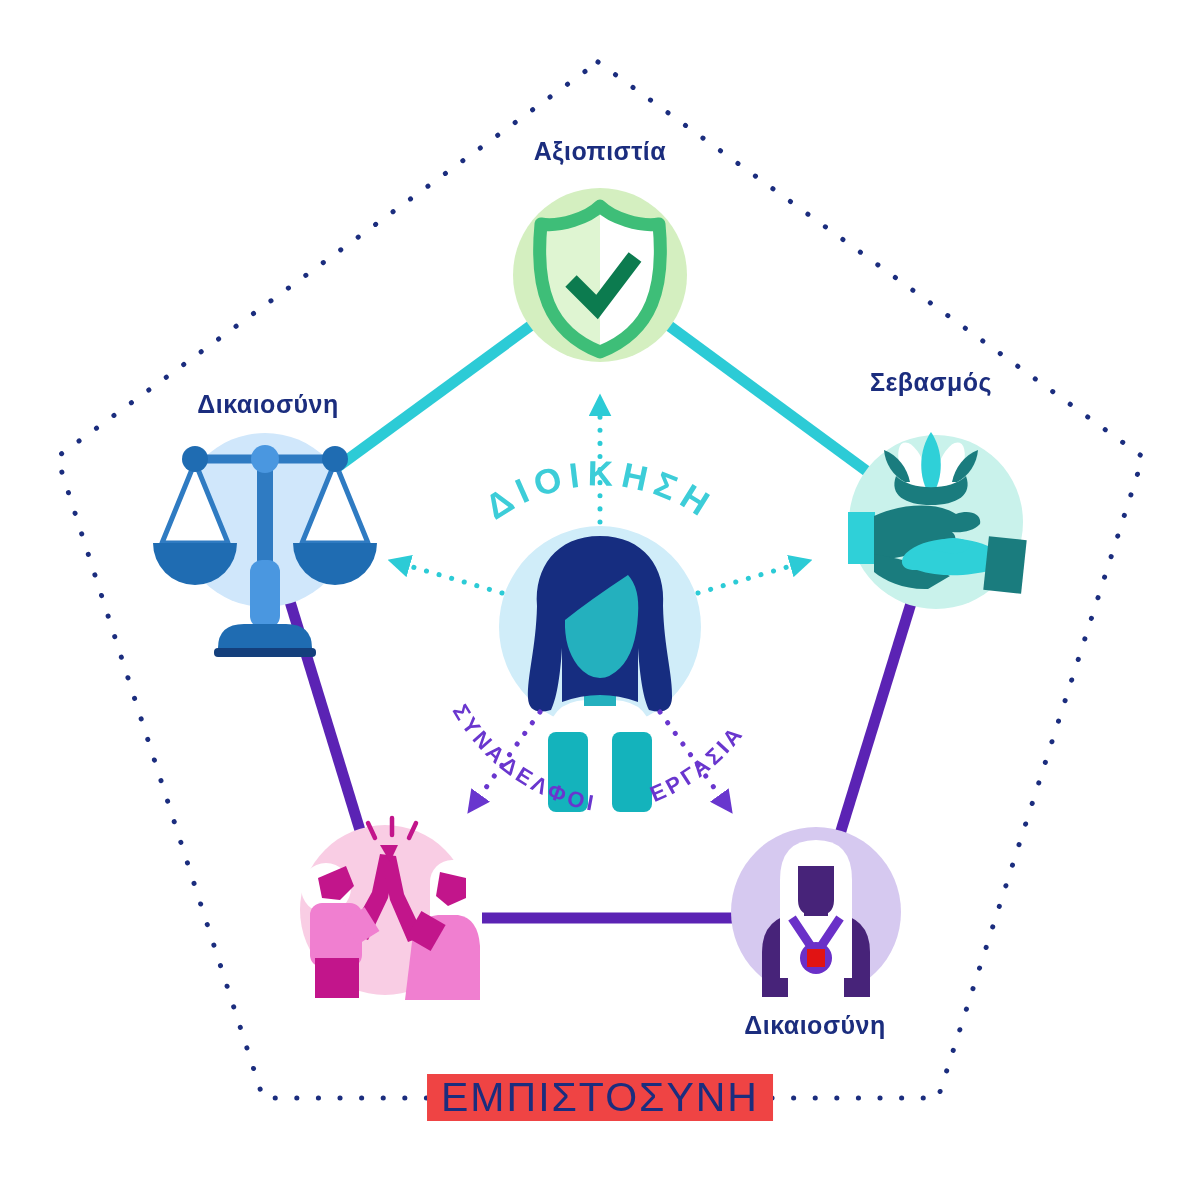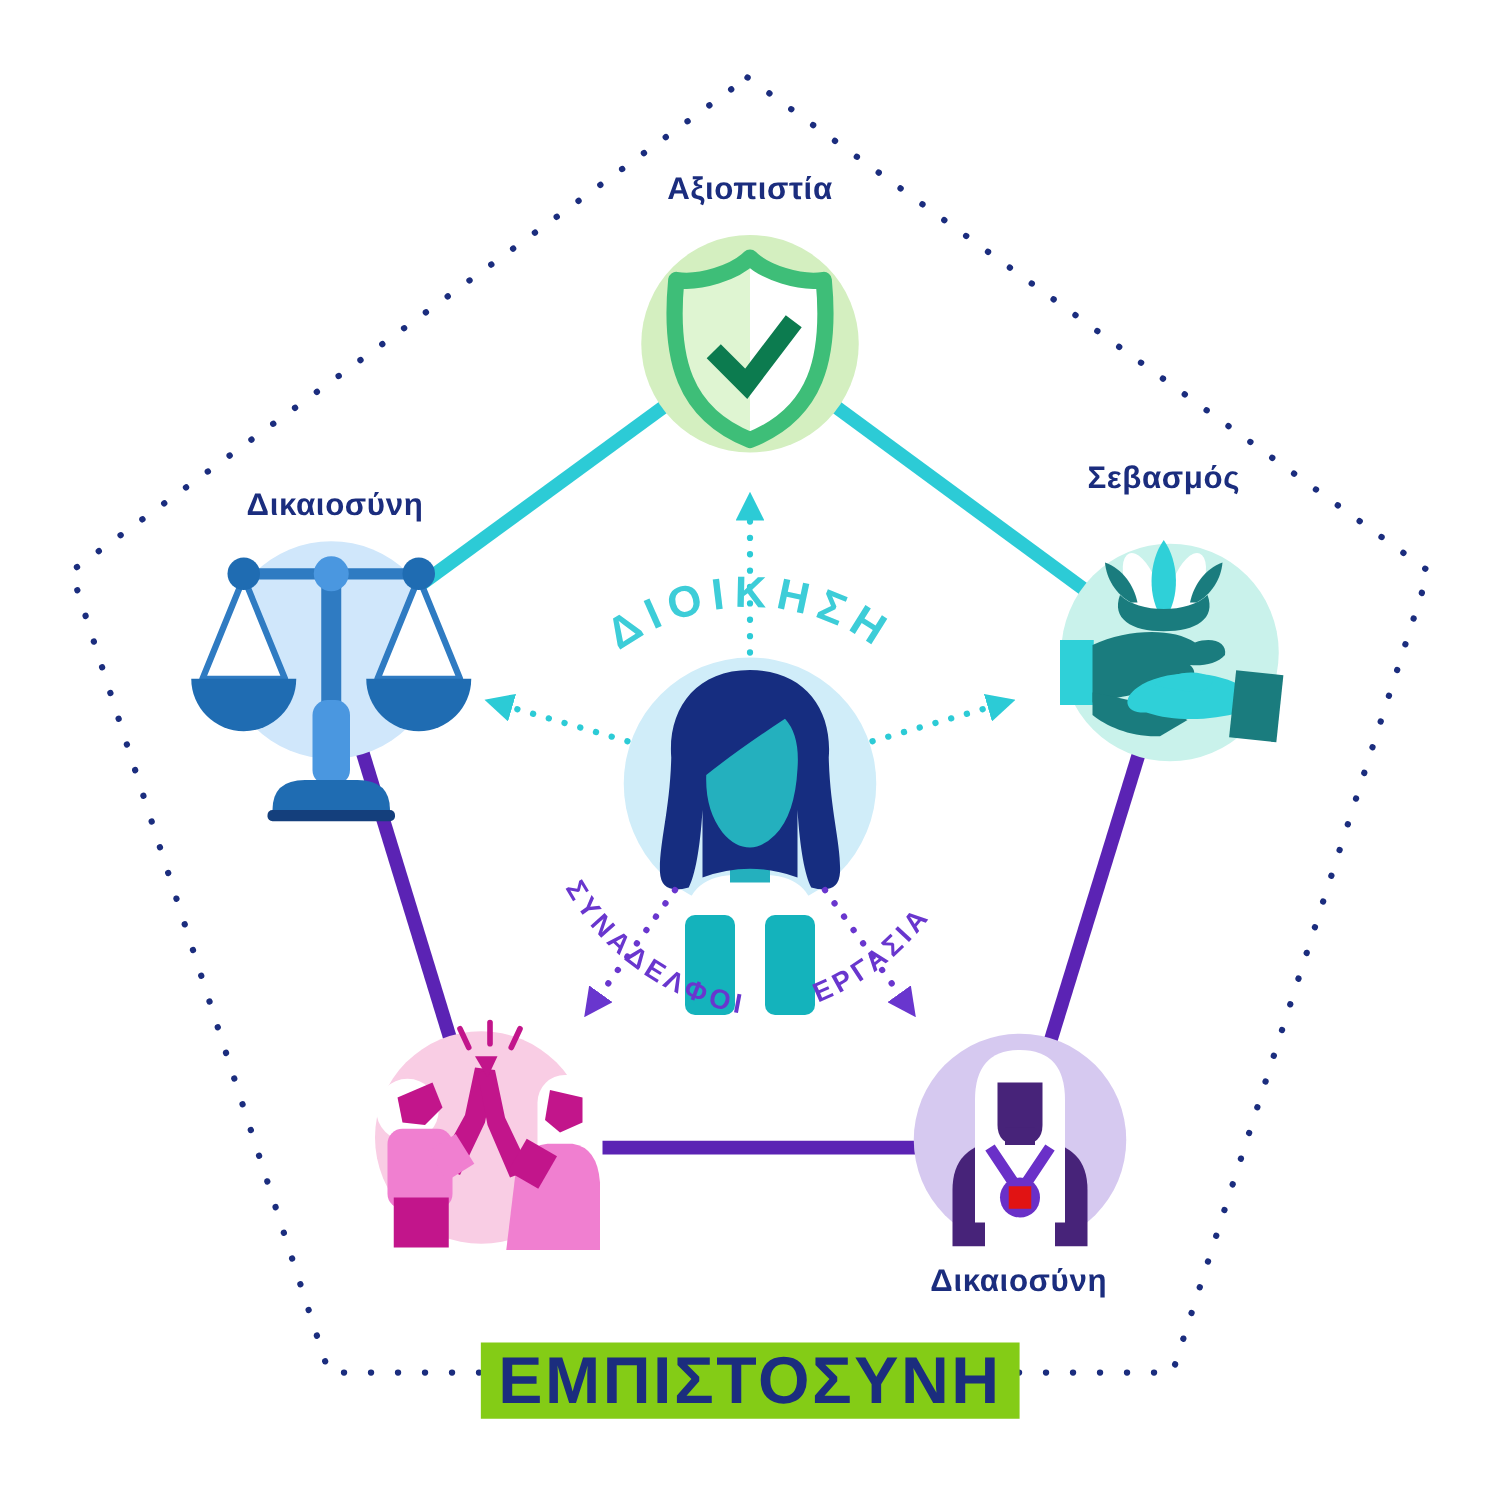--- a/index.html
+++ b/index.html
@@ -1,22 +1,22 @@
 <!DOCTYPE html>
 <html><head>
 <meta charset="utf-8">
 <style>
   html,body{margin:0;padding:0;background:#ffffff;}
   .stage{position:relative;width:1200px;height:1200px;background:#ffffff;overflow:hidden;
          font-family:"Liberation Sans", sans-serif;}
   .stage svg.scene{position:absolute;left:0;top:0;}
   .node-label{position:absolute;transform:translateX(-50%);color:#1B2D7E;font-weight:bold;
               font-size:25px;white-space:nowrap;letter-spacing:0.5px;}
-  .main-title{position:absolute;transform:translateX(-50%);color:#1B2D7E;font-weight:700;
-              font-size:53px;letter-spacing:2px;white-space:nowrap;background:#84cc16;
+  .main-title{position:absolute;transform:translateX(-50%);color:#1B2D7E;font-weight:400;
+              font-size:41px;letter-spacing:2px;white-space:nowrap;background:#ef4444;
               padding:0 14px;}
 </style>
 </head>
 <body>
 
 <div class="stage">
 
 <svg class="scene" width="1200" height="1200" viewBox="0 0 1200 1200">
   <defs>
     <marker id="mTeal" viewBox="0 0 10 10" refX="8" refY="5" markerWidth="4.6" markerHeight="4.6" orient="auto-start-reverse">

